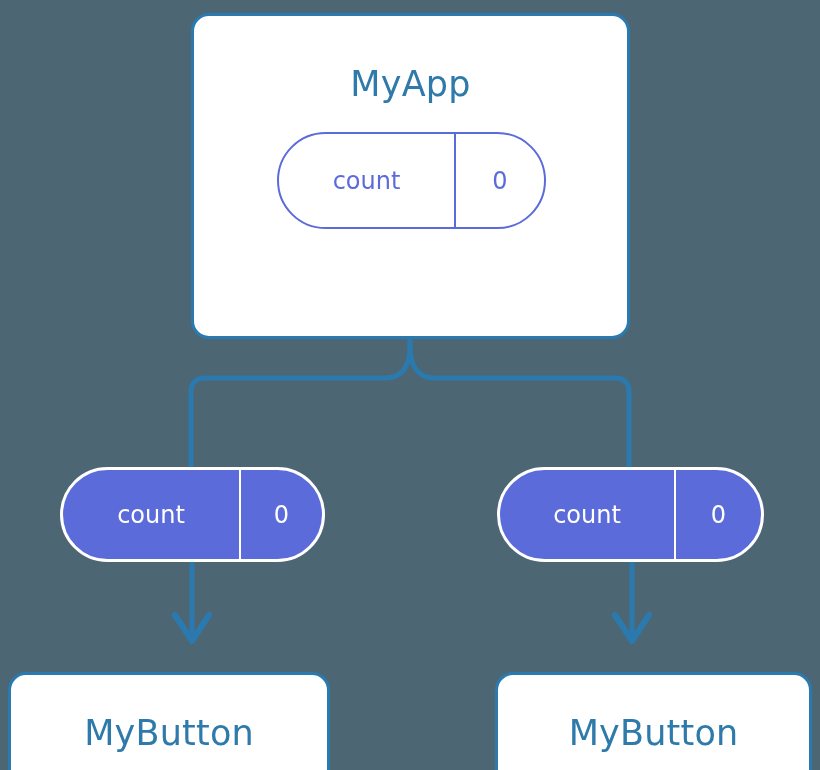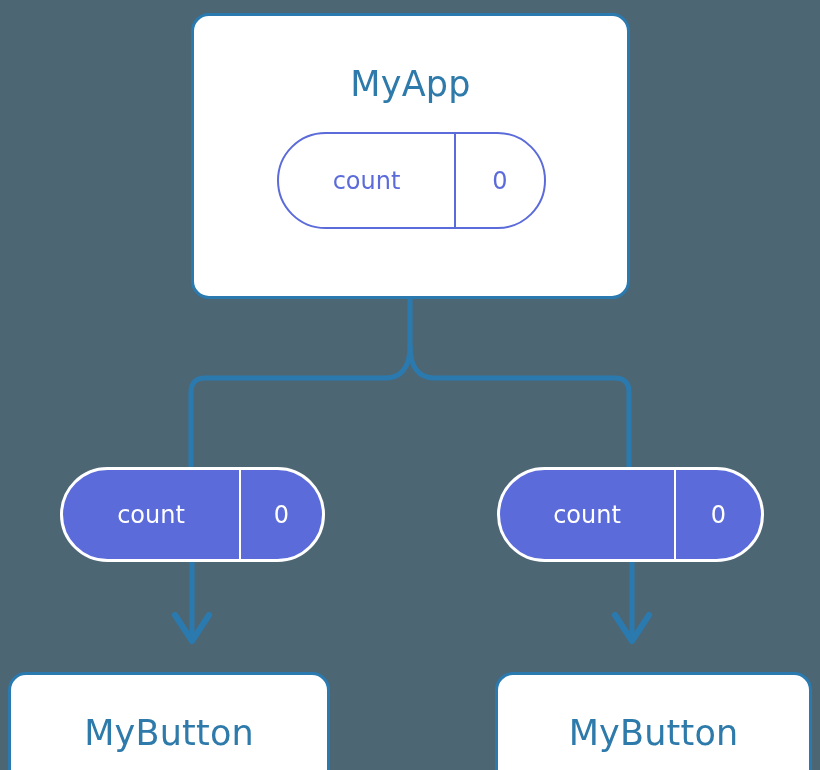--- a/index.html
+++ b/index.html
@@ -42,21 +42,21 @@
     font-size: 35px;
     letter-spacing: 0.2px;
     white-space: nowrap;
   }
 
   
   #root-box {
     left: 191px;
     top: 13px;
     width: 439px;
-    height: 286px;
+    height: 326px;
     justify-content: flex-start;
   }
   #root-box .comp-title { margin-top: 48px; }
 
   
   .leaf-box {
     top: 672px;
     height: 122px;
     justify-content: center;
   }

